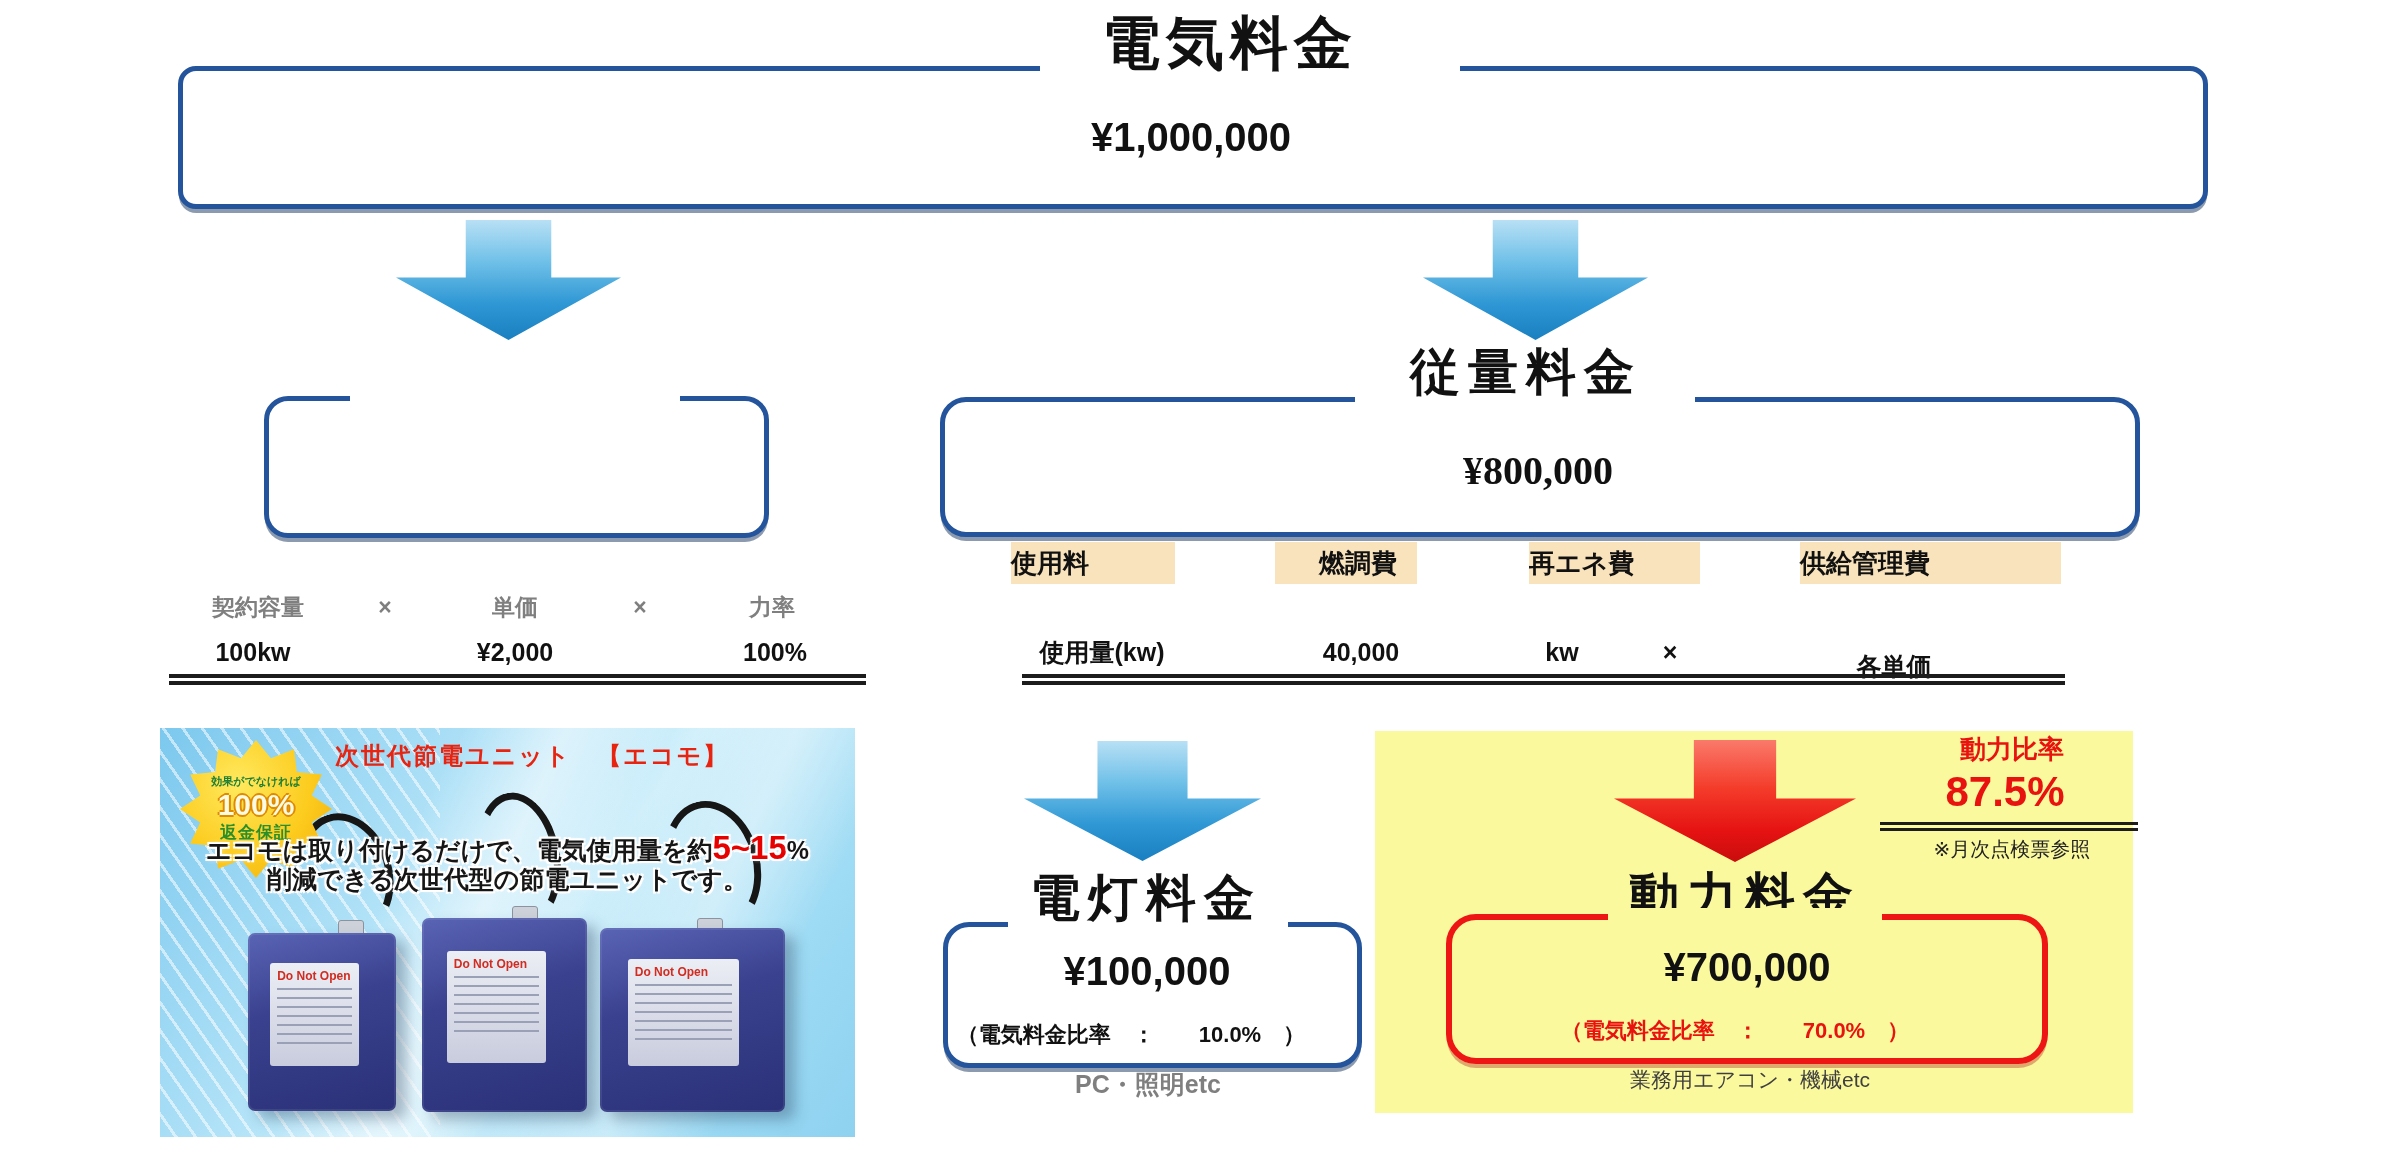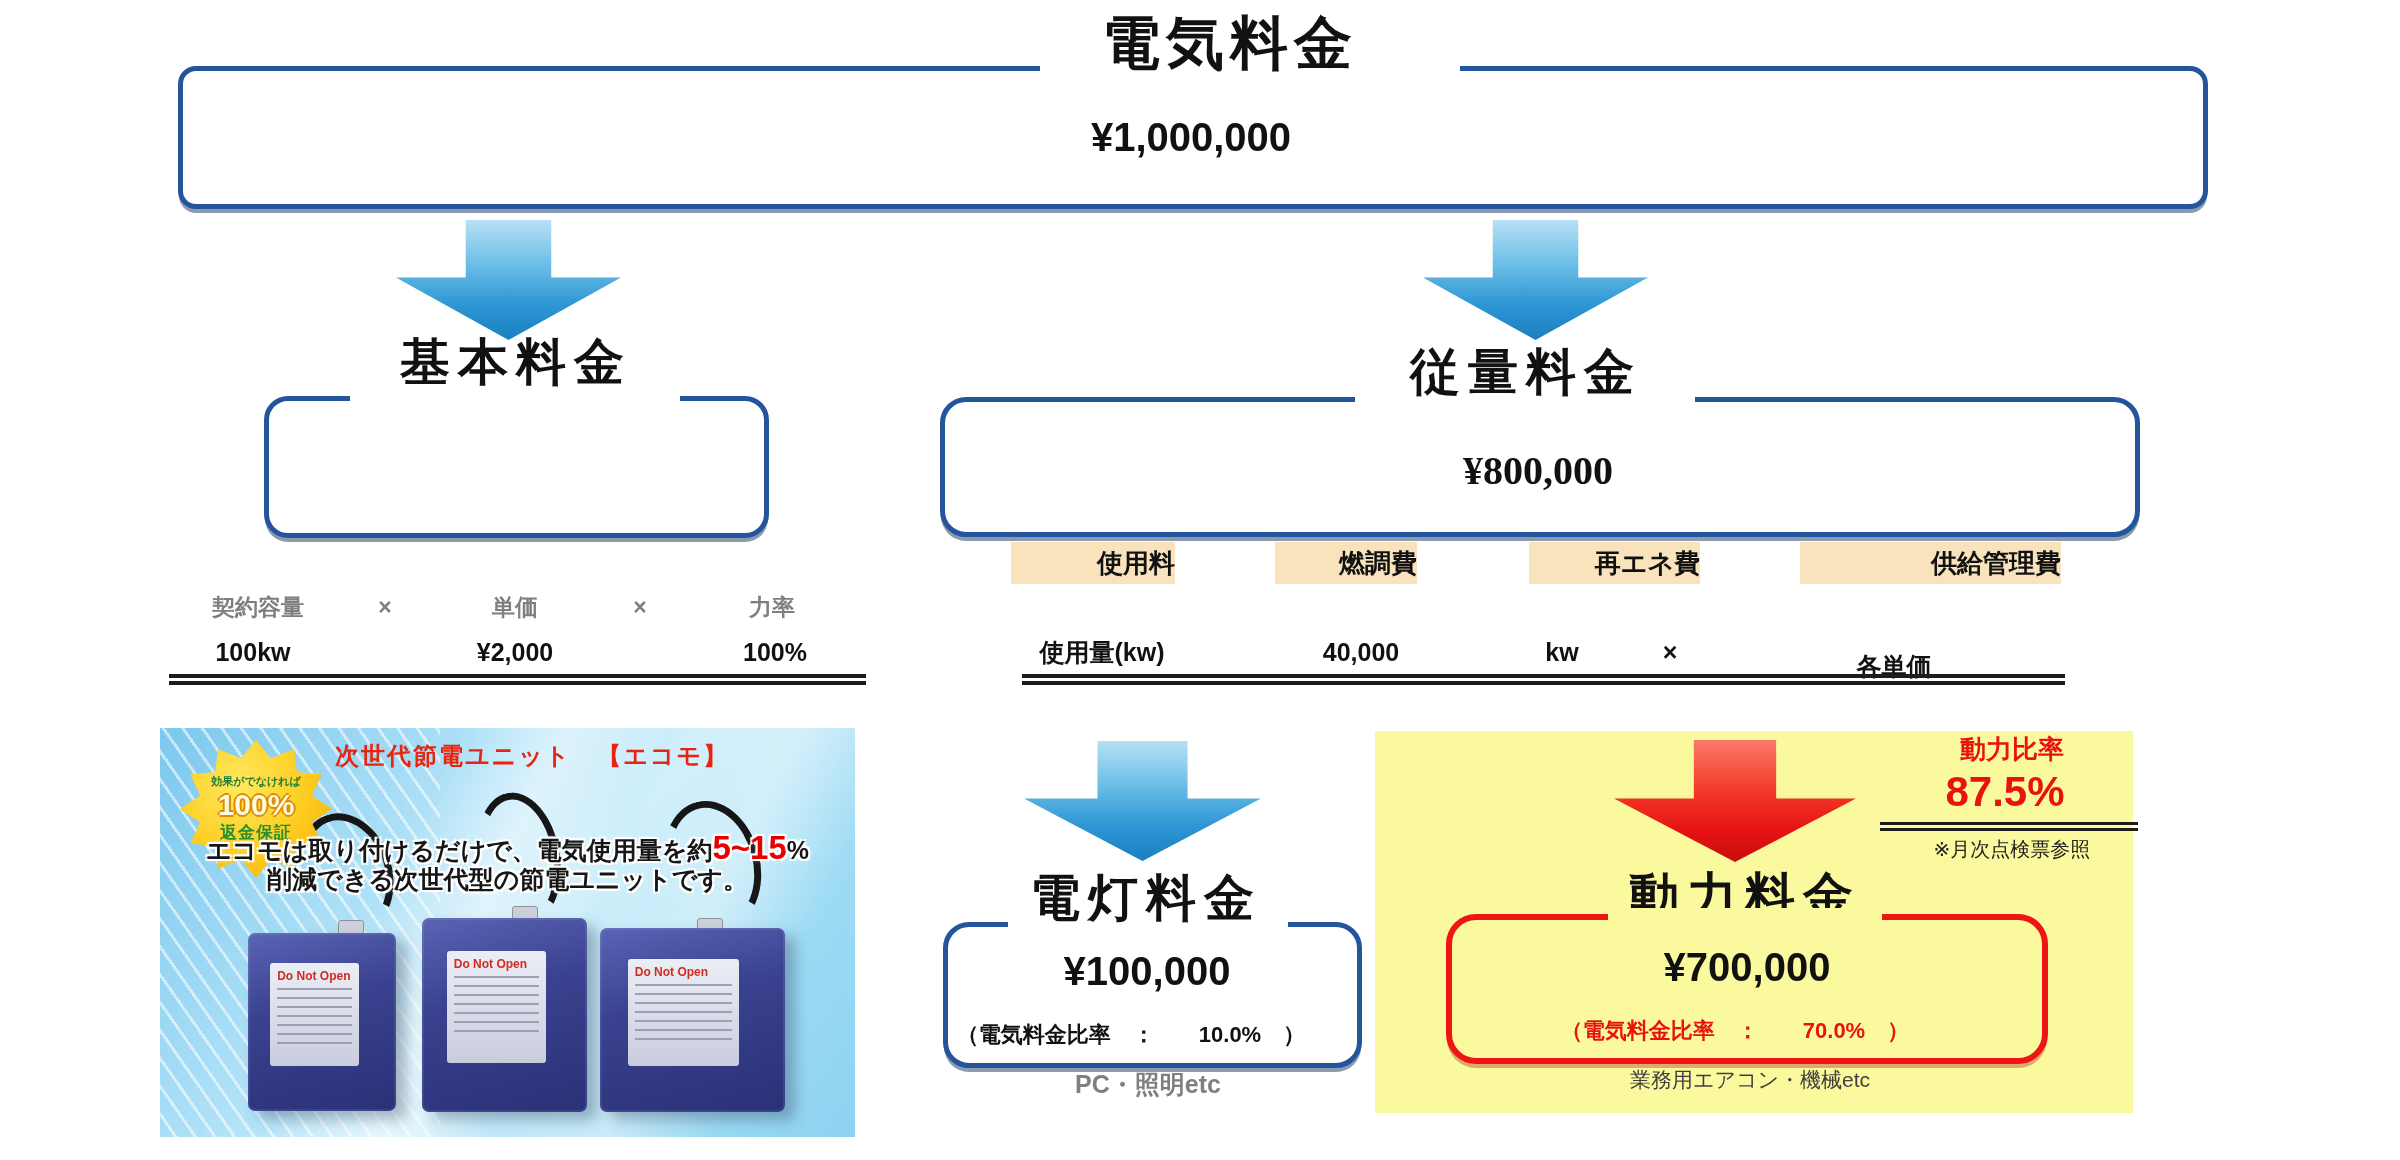--- a/index.html
+++ b/index.html
@@ -18,21 +18,21 @@
   .mask { position:absolute; background:#fff; z-index:2; }
   .mask.yellow { background:#fbf99d; }
   .hd { z-index:3; }
   .dline { position:absolute; height:11px; border-top:4px solid #1c1c1c; border-bottom:4px solid #1c1c1c; }
   .dline.thin { height:9px; border-top-width:3px; border-bottom-width:3px; }
   .arrow { position:absolute; filter:drop-shadow(3px 3px 2px rgba(70,70,70,.35)); }
   .arrow.blue { background:linear-gradient(180deg,#b8e0f5 0%,#6fc0e8 35%,#2e97d4 70%,#1a7fc0 100%);
      clip-path:polygon(31% 0,69% 0,69% 48%,100% 48%,50% 100%,0 48%,31% 48%); }
   .arrow.red { background:linear-gradient(180deg,#fa7a6a 0%,#f43b2a 40%,#e51212 75%,#c90d0d 100%);
      clip-path:polygon(33% 0,67% 0,67% 48%,100% 48%,50% 100%,0 48%,33% 48%); }
-  .tan { position:absolute; background:#f9e3bd; color:#111; font-weight:bold; text-align:right;
+  .tan { position:absolute; background:#f9e3bd; color:#111; font-weight:bold; text-align:left;
          font-size:26px; line-height:42px; height:42px; white-space:nowrap; }
   .ypanel { position:absolute; left:1375px; top:731px; width:758px; height:382px; background:#fbf99d; z-index:0; }
 
   
   .ad { position:absolute; left:160px; top:728px; width:695px; height:409px; overflow:hidden;
         background:linear-gradient(125deg,#7cc8ee 0%,#b5e4f8 38%,#cfeffb 55%,#9edbf4 80%,#8ed2f0 100%); }
   .ad-stripes { position:absolute; left:-40px; top:-20px; width:46%; height:120%;
         background:repeating-linear-gradient(55deg, rgba(255,255,255,.55) 0 3px, rgba(255,255,255,0) 3px 16px); }
   .ad-sheen { position:absolute; inset:0;
         background:linear-gradient(115deg, rgba(255,255,255,0) 34%, rgba(255,255,255,.5) 46%, rgba(255,255,255,0) 58%, rgba(255,255,255,.38) 72%, rgba(255,255,255,0) 84%); }
@@ -74,21 +74,20 @@
   <div class="ypanel"></div>
 
   <div class="bluebox" style="left:178px;top:66px;width:2030px;height:143px;border-radius:18px;"></div>
   <div class="mask" style="left:1040px;top:58px;width:420px;height:16px;"></div>
   <div class="t hd" style="left:1020px;top:10px;width:420px;font-size:58px;letter-spacing:6px;">電気料金</div>
   <div class="t" style="left:1031px;top:114px;width:320px;font-size:40px;z-index:3;">¥1,000,000</div>
 
   <div class="arrow blue" style="left:396px;top:220px;width:225px;height:120px;"></div>
   <div class="arrow blue" style="left:1423px;top:220px;width:225px;height:120px;"></div>
 
-  <div class="t hd" style="left:336px;top:334px;width:360px;font-size:50px;letter-spacing:8px;">基本料金</div>
   <div class="mask" style="left:350px;top:390px;width:330px;height:14px;"></div>
   <div class="bluebox" style="left:264px;top:396px;width:505px;height:142px;border-radius:24px;"></div>
 
   <div class="t gray" style="left:178px;top:594px;width:160px;font-size:23px;">契約容量</div>
   <div class="t gray" style="left:365px;top:594px;width:40px;font-size:23px;">×</div>
   <div class="t gray" style="left:455px;top:594px;width:120px;font-size:23px;">単価</div>
   <div class="t gray" style="left:620px;top:594px;width:40px;font-size:23px;">×</div>
   <div class="t gray" style="left:712px;top:594px;width:120px;font-size:23px;">力率</div>
 
   <div class="t" style="left:173px;top:638px;width:160px;font-size:25px;">100kw</div>

